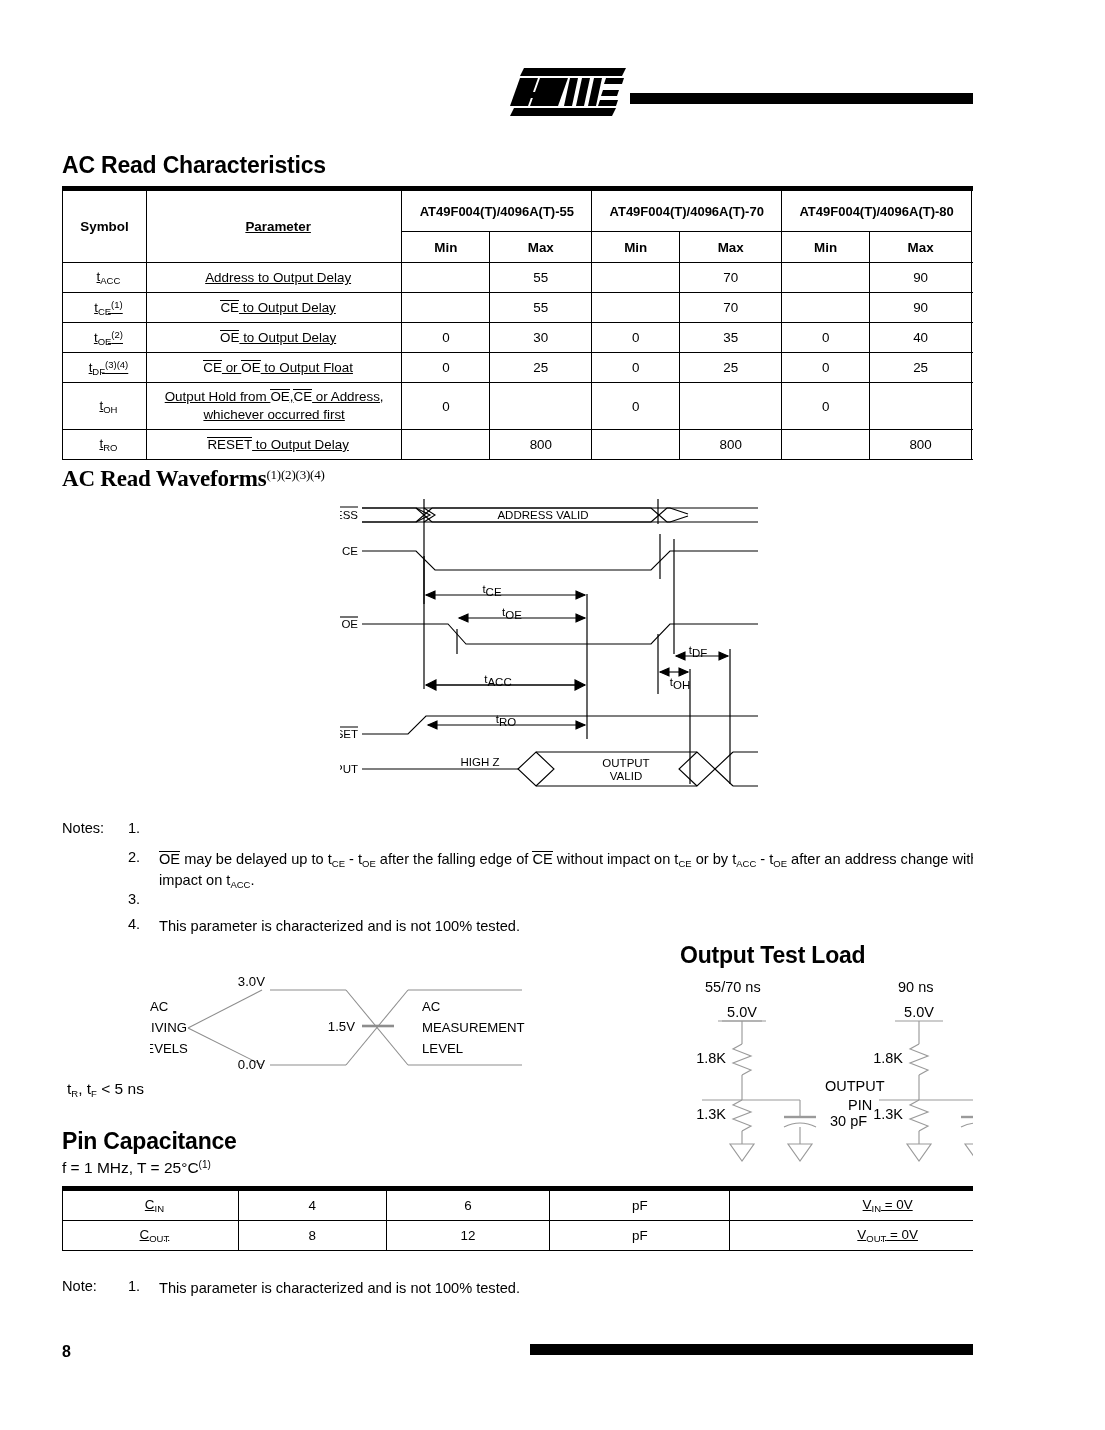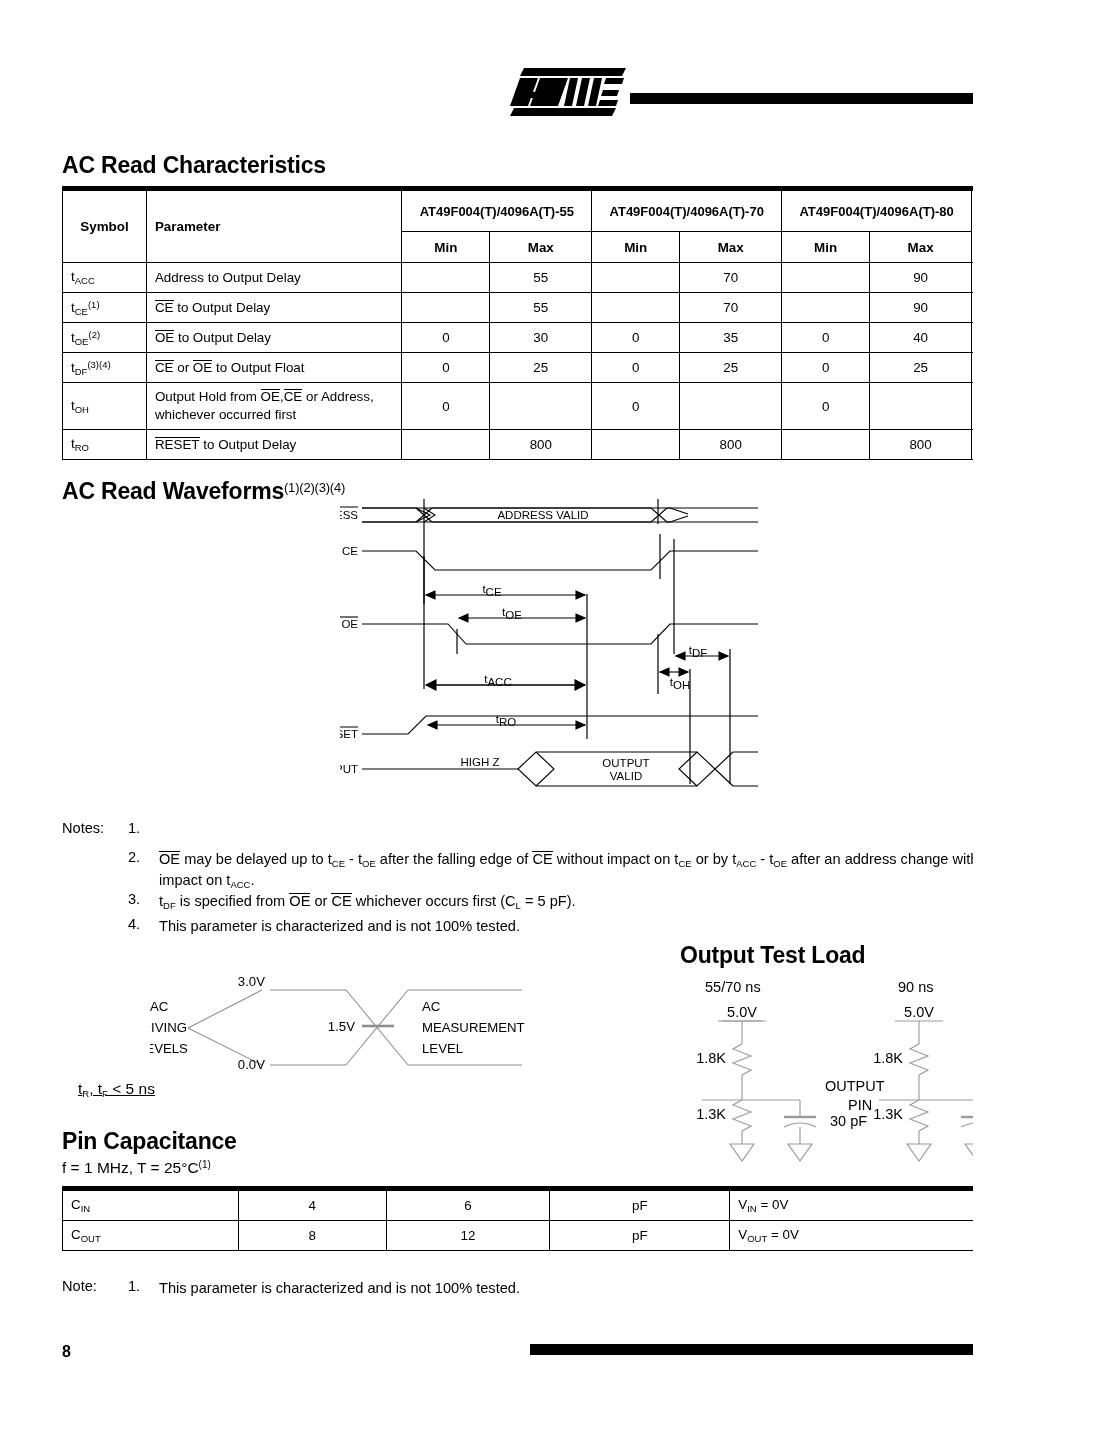--- a/index.html
+++ b/index.html
@@ -14,21 +14,21 @@
   
   h1.sec{position:absolute;margin:0;font-size:23px;font-weight:bold;letter-spacing:-0.2px;}
   .sub{position:absolute;font-size:15.5px;}
 
   
   table.dt{position:absolute;border-collapse:collapse;font-size:13.4px;}
   table.dt td,table.dt th{border:1px solid #000;padding:0;vertical-align:middle;font-weight:normal;}
   table.dt .bold{font-weight:bold;}
   .topline{position:absolute;background:#000;height:4px;}
   .c{text-align:center;}
-  .l{text-align:left;padding-left:8px !important;}
+  .l{text-align:center;padding-left:8px !important;text-decoration:underline;}
   .ov{border-top:1.4px solid #000;padding-top:0px;display:inline-block;line-height:1.05;}
   sub{font-size:9.5px;vertical-align:-0.28em;}
   sup{font-size:9.5px;vertical-align:0.45em;}
   .nlabel{position:absolute;font-size:14.6px;}
   .nnum{position:absolute;font-size:14.6px;}
   .ntext{position:absolute;font-size:14.6px;line-height:1.42;}
 
   
   svg{display:block;}
   .dg{position:absolute;}
@@ -178,21 +178,21 @@
       <td class="c">800</td>
       <td class="c"></td>
       <td class="c">800</td>
       <td class="c"></td>
       <td class="c">800</td>
       <td class="c">ns</td>
     </tr>
   </tbody>
     </table>
 
-  <h1 class="sec" style="left:62px;top:464px;">
+  <h1 class="sec" style="left:62px;top:452px;font-family:Liberation Serif, serif;">
     <span>AC Read Waveforms</span><sup style="font-size:13px;vertical-align:0.55em;font-weight:normal;">(1)(2)(3)(4)</sup>
   </h1>
 
   <svg class="dg wf" style="left:340px;top:480px;" width="420" height="300" viewBox="0 0 420 300">
     <g stroke="#000" fill="none" stroke-width="1.1">
 
       <line x1="84" y1="5" x2="84" y2="195" stroke-width="1.2"></line>
       <line x1="247" y1="100" x2="247" y2="245" stroke-width="1.2"></line>
       <line x1="202" y1="5" x2="202" y2="92" stroke-width="0"></line>
       <line x1="318" y1="5" x2="318" y2="30" stroke-width="1.2"></line>
@@ -286,23 +286,20 @@
   <div class="nlabel" style="left:62px;top:806px;">Notes:</div>
 
   <div class="nnum" style="left:128px;top:806px;">1.</div>
 
   <div class="nnum" style="left:128px;top:835px;">2.</div>
   <div class="ntext" style="left:159px;top:835px;width:886px;">
     <span class="ov">OE</span> may be delayed up to t<sub>CE</sub> - t<sub>OE</sub> after the falling edge of <span class="ov">CE</span> without impact on t<sub>CE</sub> or by t<sub>ACC</sub> - t<sub>OE</sub> after an address change without impact on t<sub>ACC</sub>.
   </div>
 
   <div class="nnum" style="left:128px;top:877px;">3.</div>
-  <div class="ntext" style="left:159px;top:877px;width:880px;">
-    t<sub>DF</sub> is specified from <span class="ov">OE</span> or <span class="ov">CE</span> whichever occurs first (C<sub>L</sub> = 5 pF).
-  </div>
 
   <div class="nnum" style="left:128px;top:902px;">4.</div>
   <div class="ntext" style="left:159px;top:902px;width:880px;">This parameter is characterized and is not 100% tested.</div>
 
 
   <svg class="dg" style="left:150px;top:962px;" width="430" height="100" viewBox="0 0 430 100">
     <g stroke="#8d8d8d" fill="none" stroke-width="1.05">
 
       <path d="M38,52 L112,14"></path>
       <path d="M38,52 L112,89"></path>
@@ -324,21 +321,21 @@
       <text x="-12" y="77">LEVELS</text>
       <text x="115" y="10" text-anchor="end">3.0V</text>
       <text x="115" y="93" text-anchor="end">0.0V</text>
       <text x="205" y="55" text-anchor="end">1.5V</text>
       <text x="272" y="35">AC</text>
       <text x="272" y="56">MEASUREMENT</text>
       <text x="272" y="77">LEVEL</text>
     </g>
   </svg>
 
-  <div class="sub" style="left:78px;top:1066px;text-decoration:underline;">
+  <div class="sub" style="left:67px;top:1066px;">
     t<sub>R</sub>, t<sub>F</sub> &lt; 5 ns
   </div>
 
   <h1 class="sec" style="left:680px;top:928px;text-align:right;">Output Test Load</h1>
 
   <svg class="dg" style="left:680px;top:960px;" width="370" height="190" viewBox="0 0 370 190">
     <g font-size="14.5" fill="#000" font-family="Liberation Sans, sans-serif">
       <text x="25" y="18">55/70 ns</text>
       <text x="218" y="18">90 ns</text>
     </g>

